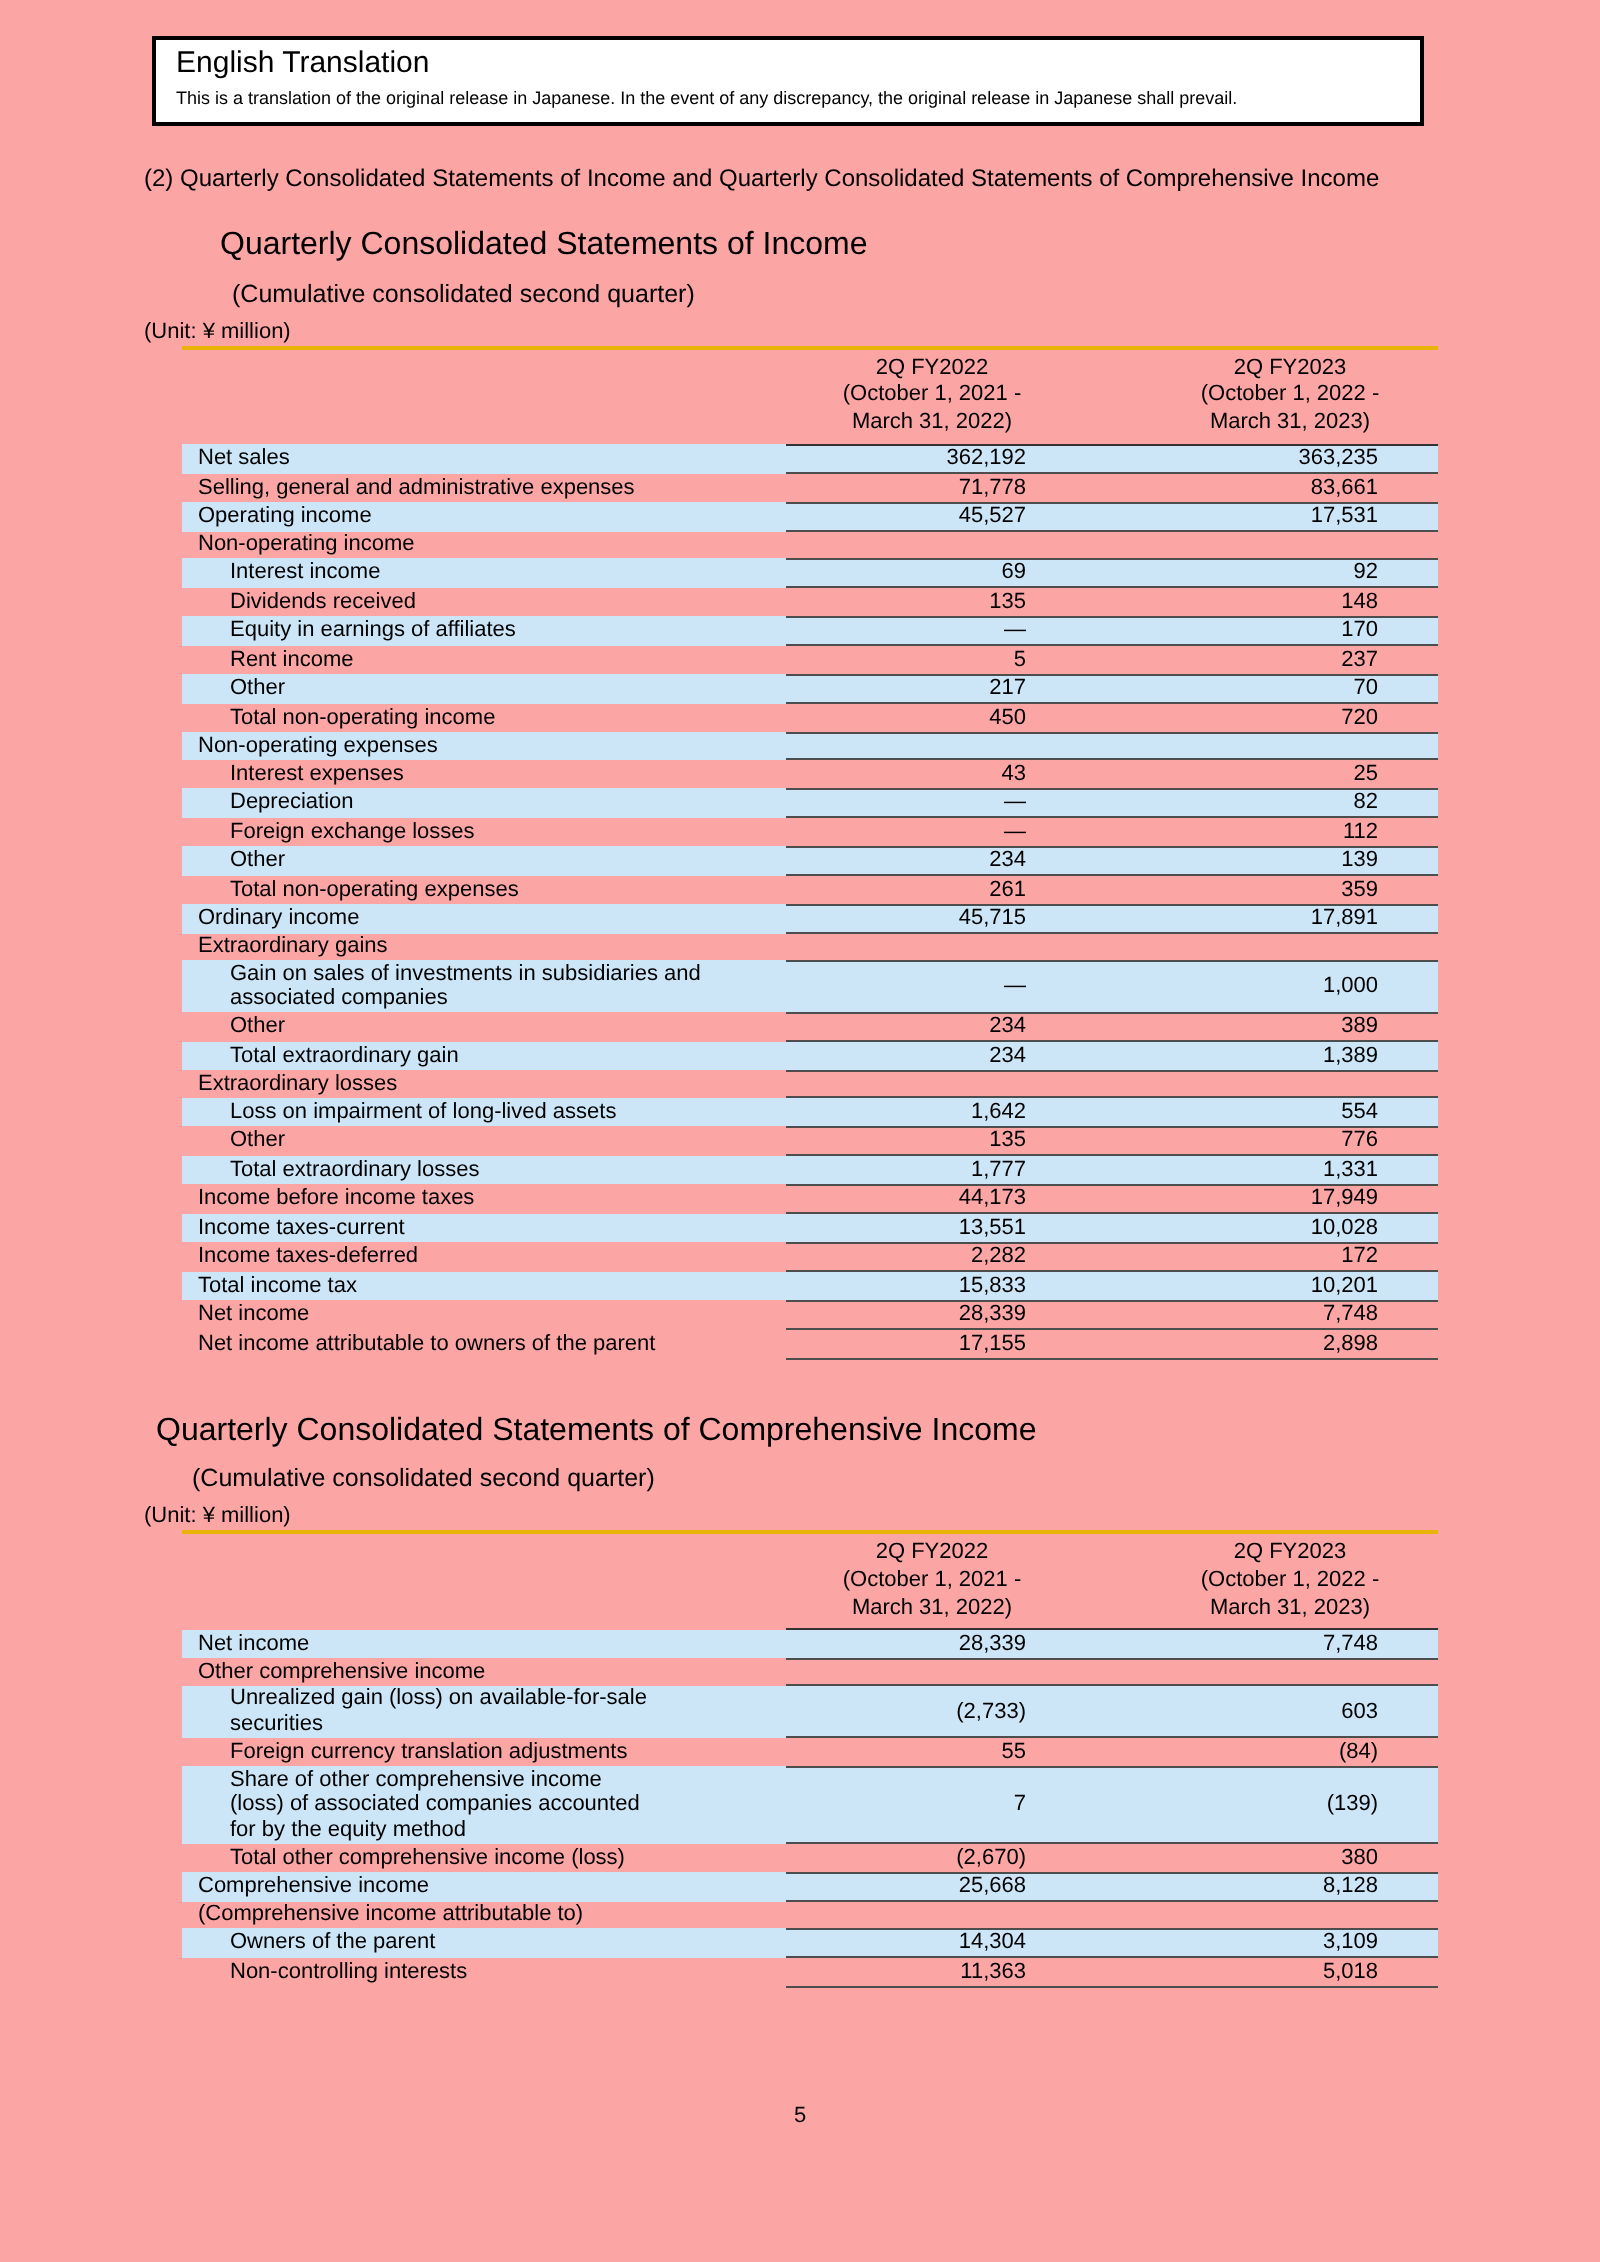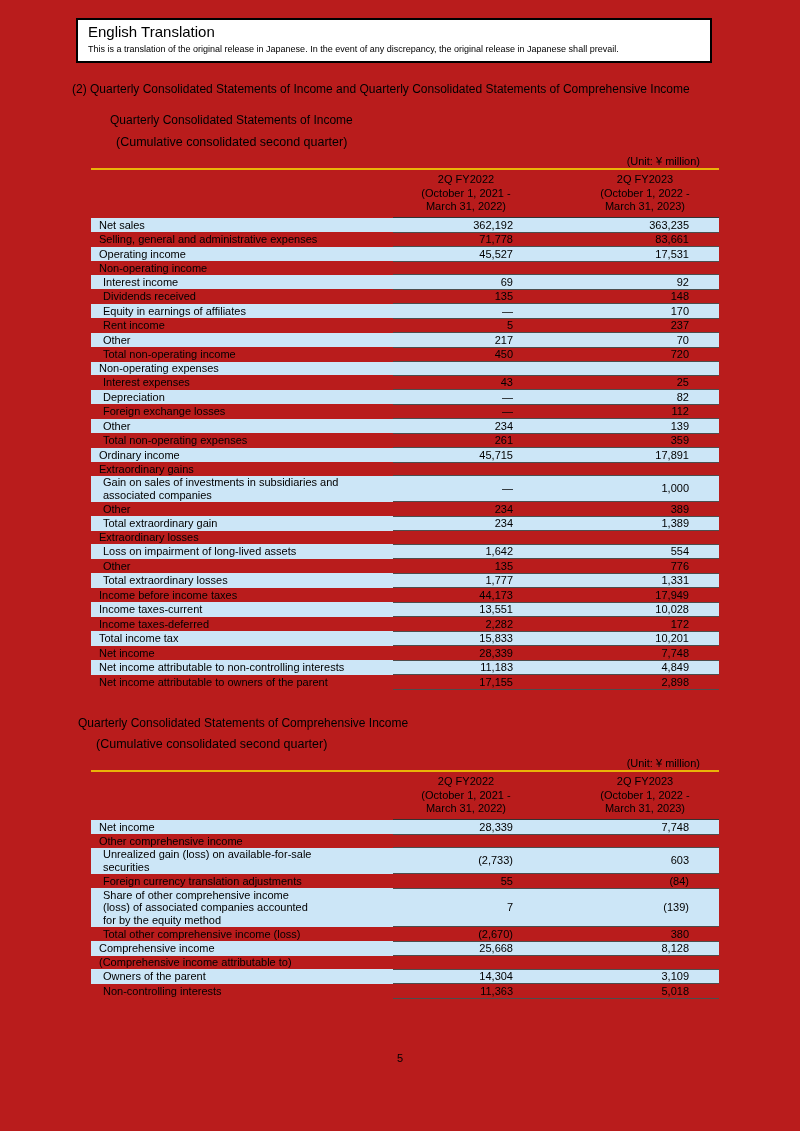--- a/index.html
+++ b/index.html
@@ -2,56 +2,56 @@
 <html style="--row-shade: #cce6f7;"><head>
 <meta charset="utf-8">
 <style>
   * { margin: 0; padding: 0; box-sizing: border-box; }
   html, body { background: #ffffff; }
   body {
     width: 800px; height: 1131px;
     font-family: "Liberation Sans", sans-serif;
     color: #000;
   }
-  .page { position: relative; width: 800px; height: 1131px; overflow: hidden; background: #b91c1c; }
+  .page { position: relative; width: 800px; height: 1131px; overflow: hidden; background: #fca5a5; }
   .content { position: absolute; left: 72px; top: 0; width: 656px; }
 
   .trans-box { margin-top: 18px; margin-left: 4px; width: 636px; border: 2px solid #000; padding: 3px 10px 6px; background: #fff; }
   .trans-title { font-size: 15px; line-height: 1.25; margin-bottom: 2px; }
   .trans-note { font-size: 9px; line-height: 1.3; }
 
   .main-heading { margin-top: 16px; font-size: 12px; line-height: 1.75; }
 
-  .stmt-title { font-size: 12px; line-height: 1.2; }
+  .stmt-title { font-size: 16px; line-height: 1.2; }
   .is-title { margin: 13px 0 0 38px; }
   .is-sub   { margin: 7px 0 0 44px; font-size: 12.5px; }
   .ci-title { margin: 26px 0 0 6px; }
   .ci-sub   { margin: 7px 0 0 24px; font-size: 12.5px; }
-  .unit { width: 628px; text-align: right; font-size: 11px; margin: 5px 0 1px; }
+  .unit { width: 628px; font-size: 11px; margin: 5px 0 1px; }
 
   table.tbl {
     border-collapse: collapse;
     width: 628px;
     table-layout: fixed;
     font-size: 11px;
     border-top: 2px solid #eab308;
     margin-left: 19px;
   }
   th { font-weight: normal; }
   th.label-h { width: 302px; }
   th.val-h {
     width: 146px; text-align: center; white-space: pre-line;
     line-height: 1.25; padding: 3px 0 3px; border-bottom: 1px solid #333;
   }
   th.gap-h { width: 32px; border-bottom: 1px solid #333; }
   th.val-h.col2 { width: 148px; }
 
   td { vertical-align: middle; }
   td.label { padding: 0.5px 2px 0.5px 8px; line-height: 12.5px; white-space: pre-line; }
-  td.label.indent { padding-left: 12px; }
+  td.label.indent { padding-left: 24px; }
   td.val {
     text-align: right; line-height: 12.5px; padding: 0.5px 0;
     border-bottom: 1px solid #4d4d4d;
   }
   td.v1 { padding-right: 26px; }
   td.v2 { padding-right: 30px; }
   td.gap { border-bottom: 1px solid #4d4d4d; }
 
   tr.shaded { background: var(--row-shade, #cce6f7); }
 
@@ -262,26 +262,20 @@
               <td class="val v1">15,833</td>
               <td class="gap"></td>
               <td class="val v2">10,201</td>
             </tr>
             <tr>
               <td class="label">Net income</td>
               <td class="val v1">28,339</td>
               <td class="gap"></td>
               <td class="val v2">7,748</td>
             </tr>
-            <tr class="shaded">
-              <td class="label">Net income attributable to non-controlling interests</td>
-              <td class="val v1">11,183</td>
-              <td class="gap"></td>
-              <td class="val v2">4,849</td>
-            </tr>
             <tr>
               <td class="label">Net income attributable to owners of the parent</td>
               <td class="val v1">17,155</td>
               <td class="gap"></td>
               <td class="val v2">2,898</td>
             </tr>
           </tbody>
       </table>
     </section>
 

